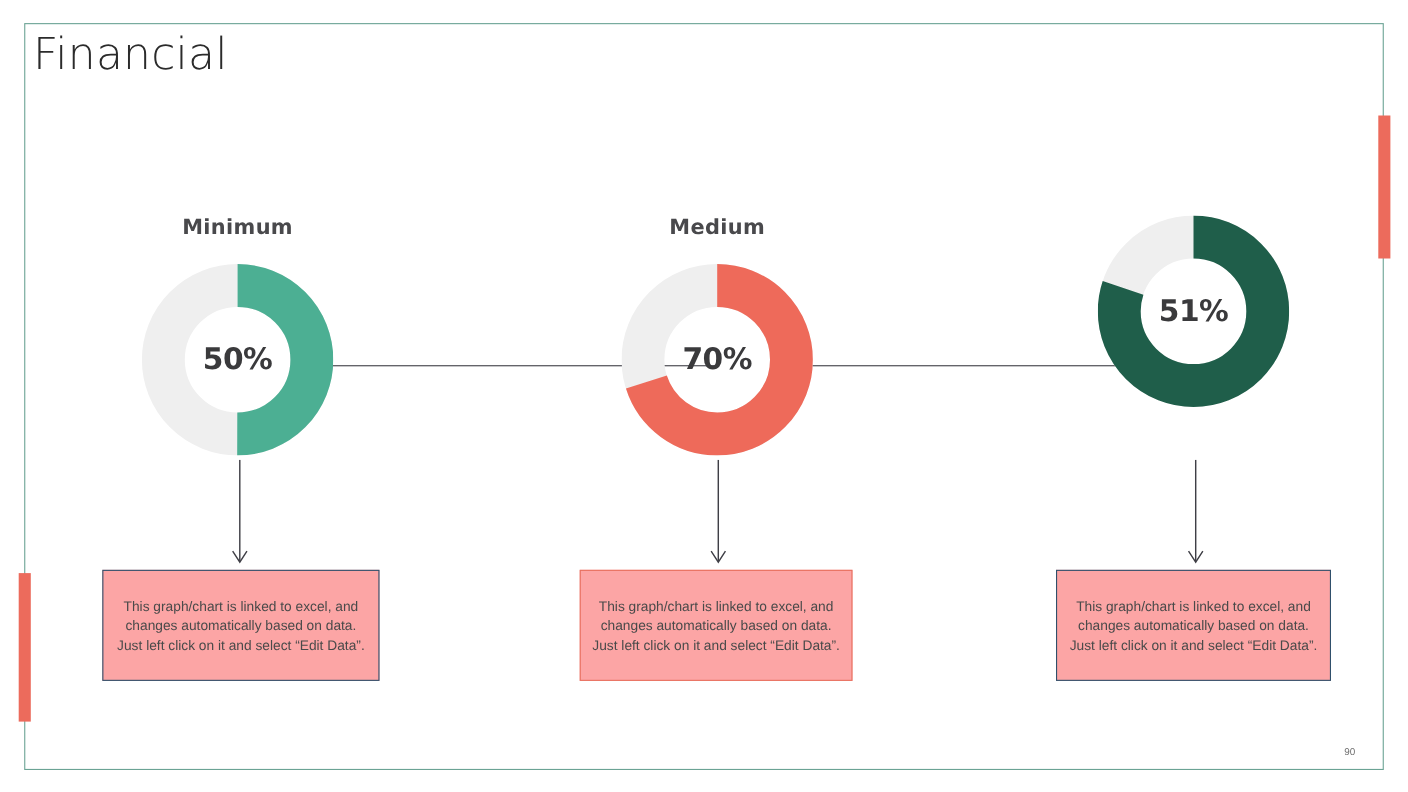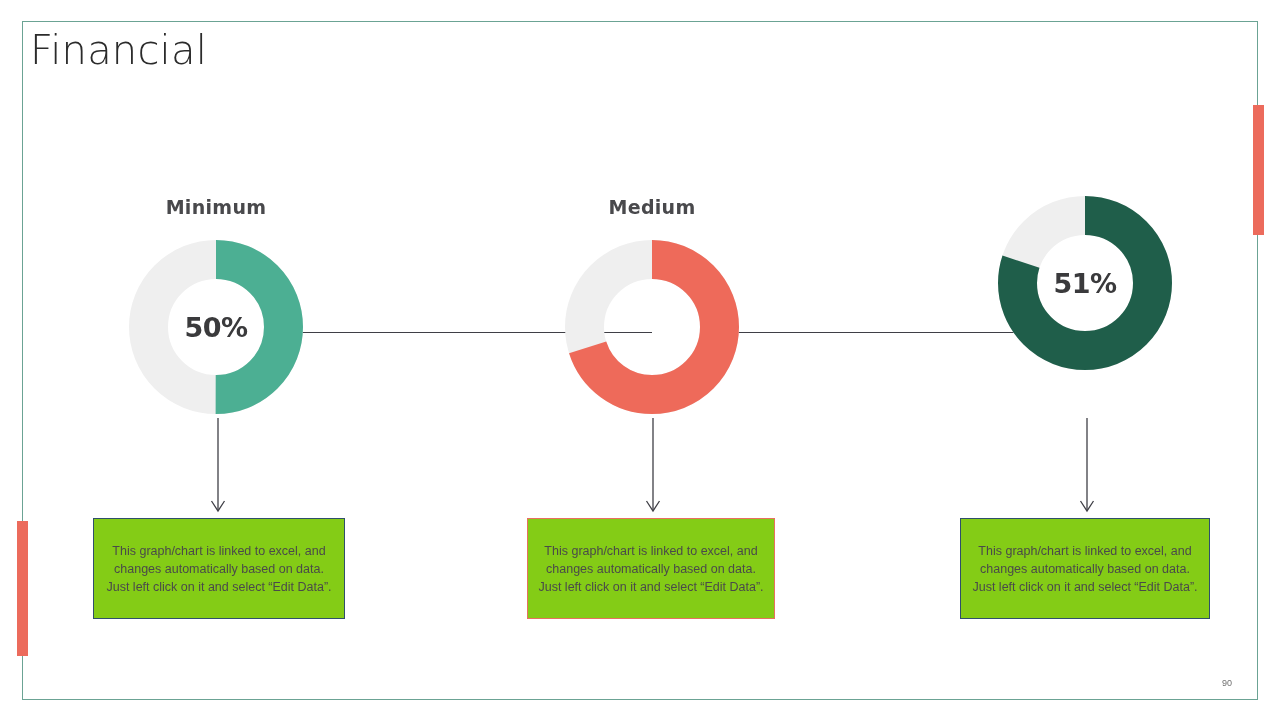--- a/index.html
+++ b/index.html
@@ -127,21 +127,21 @@
   .a-max { left: 1077px; }
 
   
   .note-box {
     position: absolute;
     top: 518px;
     width: 250px;
     height: 101px;
     box-sizing: border-box;
     border: 1px solid #2f4f6b;
-    background: #84cc16;
+    background: #fca5a5;
     display: flex;
     align-items: center;
     justify-content: center;
     padding: 4px 10px;
   }
   .note-box p {
     margin: 0;
     font-size: 12.5px;
     line-height: 18px;
     color: #4a4a4a;
@@ -188,20 +188,21 @@
     </div>
   </div>
 
   <div class="donut-group g-med">
     <div class="donut-label">Medium</div>
     <div class="donut-wrap">
       <svg width="174" height="174" viewBox="0 0 174 174">
         <circle cx="87" cy="87" r="67.5" fill="none" stroke="#efefef" stroke-width="39"></circle>
         <circle cx="87" cy="87" r="67.5" fill="none" stroke="#ee6a5a" stroke-width="39" stroke-dasharray="296.88 424.12" transform="rotate(-90 87 87)"></circle>
       </svg>
+      <div class="donut-value">70%</div>
     </div>
   </div>
 
   <div class="donut-group g-max">
     <div class="donut-wrap">
       <svg width="174" height="174" viewBox="0 0 174 174">
         <circle cx="87" cy="87" r="67.5" fill="none" stroke="#efefef" stroke-width="39"></circle>
         <circle cx="87" cy="87" r="67.5" fill="none" stroke="#1f5e4a" stroke-width="39" stroke-dasharray="339.29 424.12" transform="rotate(-90 87 87)"></circle>
       </svg>
       <div class="donut-value">51%</div>

